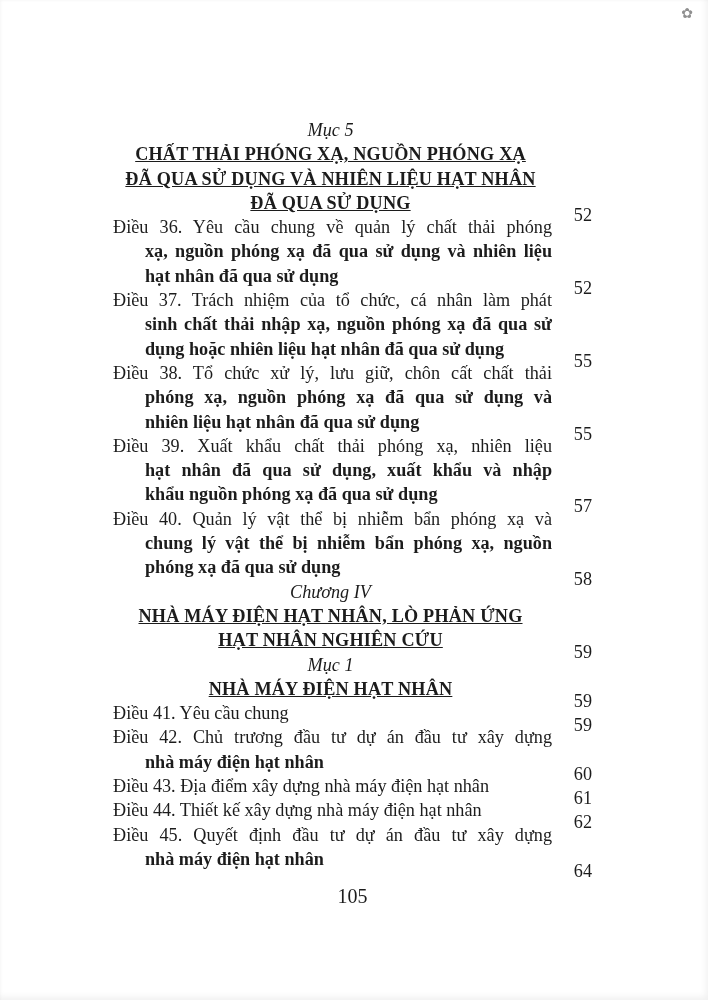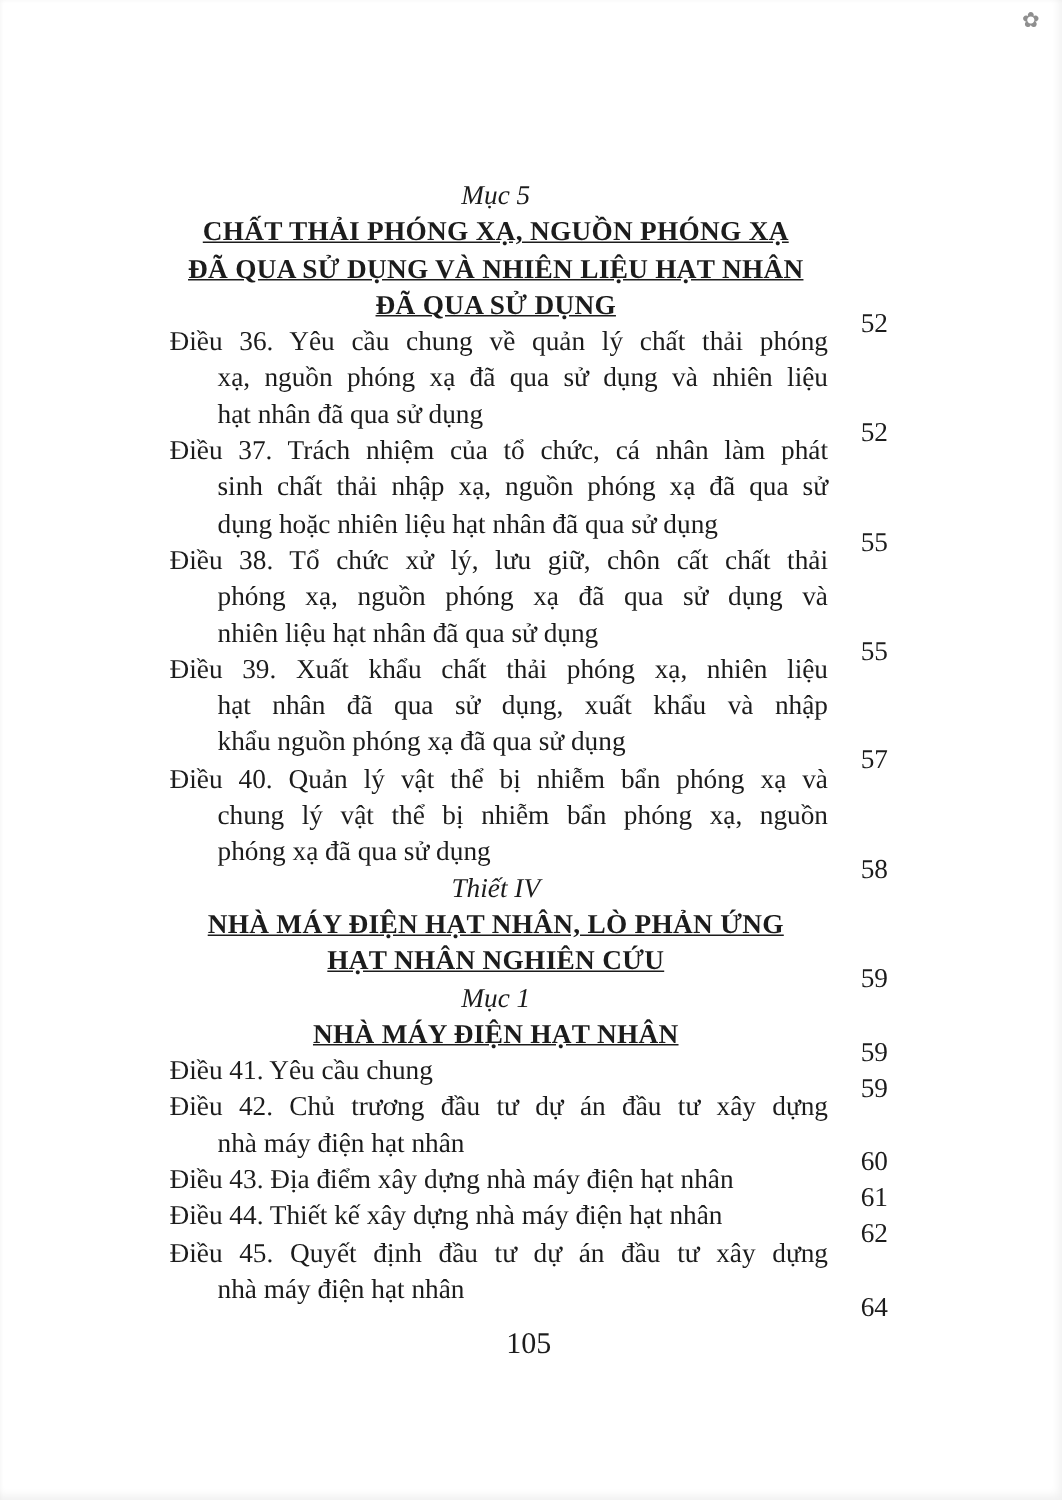--- a/index.html
+++ b/index.html
@@ -13,21 +13,21 @@
   .ornament {
     position: absolute; top: 5px; right: 15px;
     font-size: 14px; color: #8f8f8f;
   }
   .content {
     position: absolute; top: 118px; left: 113px; width: 479px;
     font-size: 18.2px; line-height: 24.3px;
   }
   .line { padding-right: 40px; }
   .just { text-align: justify; text-align-last: justify; }
-  .cont { padding-left: 32px; }
+  .cont { padding-left: 32px; font-weight: bold; }
   .kicker { text-align: center; font-style: italic; padding-right: 44px; }
   .htitle { text-align: center; font-weight: 700; padding-right: 44px; letter-spacing: 0.2px; text-decoration: underline; }
   .lastline { position: relative; }
   .pagenum { position: absolute; right: 0; top: 12px; }
   .folio {
     position: absolute; top: 884px; left: 113px; width: 479px;
     text-align: center; font-size: 20px; line-height: 24px;
   }
 </style>
 </head>
@@ -88,21 +88,21 @@
     <div class="entry">
       <div class="line just">Điều 40. Quản lý vật thể bị nhiễm bẩn phóng xạ và</div>
       <div class="line just cont">chung lý vật thể bị nhiễm bẩn phóng xạ, nguồn</div>
       <div class="lastline">
         <div class="line cont">phóng xạ đã qua sử dụng</div>
         <div class="pagenum">58</div>
       </div>
     </div>
 
     <div class="section">
-      <div class="kicker">Thiết IV</div>
+      <div class="kicker">Chương IV</div>
       <div class="htitle">NHÀ MÁY ĐIỆN HẠT NHÂN, LÒ PHẢN ỨNG</div>
       <div class="lastline">
         <div class="htitle">HẠT NHÂN NGHIÊN CỨU</div>
         <div class="pagenum">59</div>
       </div>
     </div>
 
     <div class="section">
       <div class="kicker">Mục 1</div>
       <div class="lastline">

